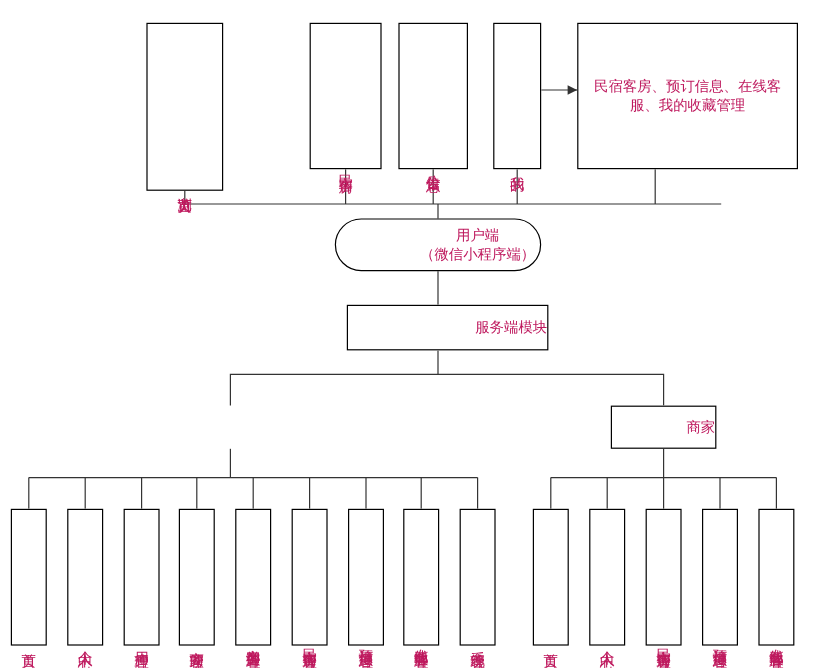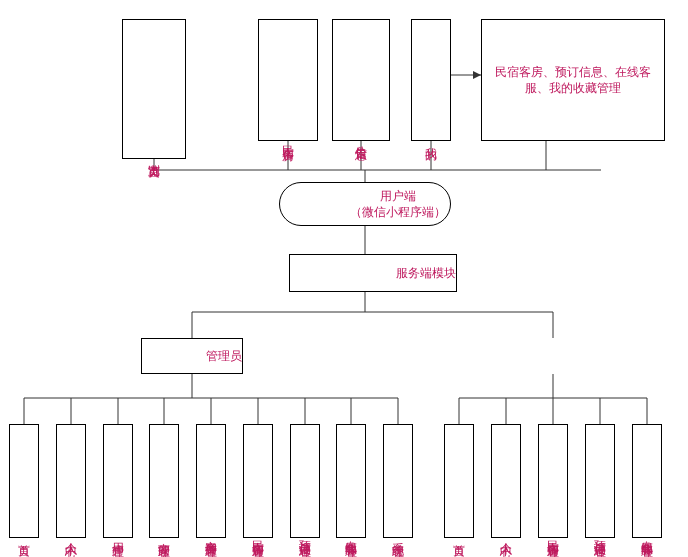--- a/index.html
+++ b/index.html
@@ -122,24 +122,24 @@
 
   <div class="node wrap2 pad" style="left:279px; top:182px; width:172px; height:44px;">
     <span>用户端
 （微信小程序端）</span>
   </div>
 
   <div class="node" style="left:289px; top:254px; width:168px; height:38px;">
     <span>服务端模块</span>
   </div>
 
-  <div class="node" style="left:141px; top:338px; width:102px; height:36px;">
-    <span>管理员</span>
+
+  <div class="node" style="left:509px; top:338px; width:88px; height:36px;">
+    <span>商家</span>
   </div>
-
 
   <div class="node vert" style="left:9px; top:424px; width:30px; height:114px;">
     <span>首页</span>
   </div>
   <div class="node vert" style="left:56px; top:424px; width:30px; height:114px;">
     <span>个人中心</span>
   </div>
   <div class="node vert" style="left:103px; top:424px; width:30px; height:114px;">
     <span>用户管理</span>
   </div>

